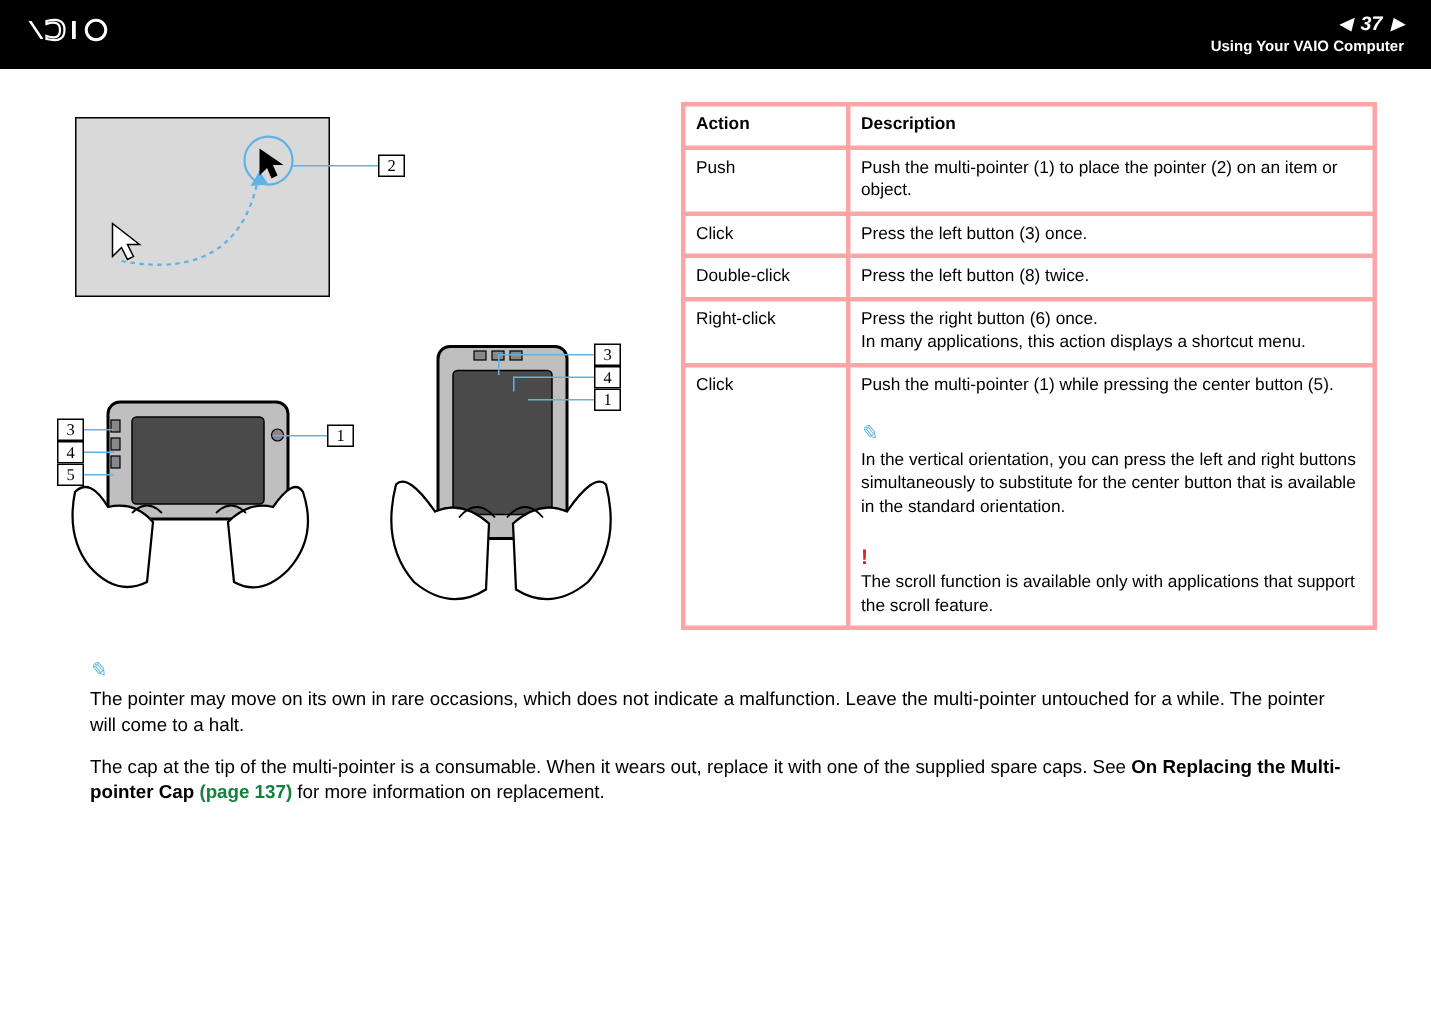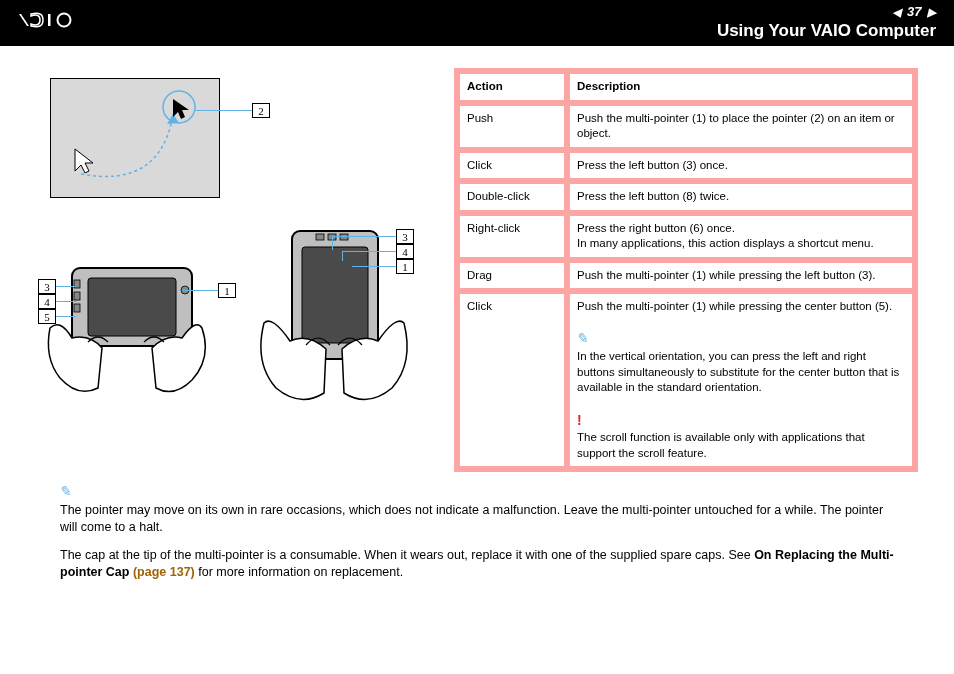--- a/index.html
+++ b/index.html
@@ -35,21 +35,21 @@
   .page-nav {
     font-style: italic;
     font-weight: bold;
     font-size: 13px;
     display: flex;
     align-items: center;
     justify-content: flex-end;
     gap: 6px;
   }
   .tri { font-size: 11px; }
-  .section-title { font-weight: bold; font-size: 17px; }
+  .section-title { font-weight: bold; font-size: 10px; }
   .content {
     display: flex;
     padding: 22px 36px 0 36px;
     gap: 28px;
   }
   .left-col { width: 390px; flex-shrink: 0; }
   .right-col { flex: 1; }
   .figure-area { position: relative; height: 360px; }
   .screen-demo {
     position: absolute;
@@ -78,21 +78,21 @@
     position: absolute;
     background: #5fb3e6;
     width: 1px;
   }
   .tbl {
     border-collapse: collapse;
     width: 100%;
     font-size: 11.5px;
   }
   .tbl th, .tbl td {
-    border: 6px solid #fca5a5;
+    border: 3px solid #fca5a5;
     padding: 5px 7px;
     text-align: left;
     vertical-align: top;
     line-height: 1.35;
   }
   .tbl th { font-weight: bold; }
   .note-icon {
     color: #5fb3e6;
     font-family: "Comic Sans MS", cursive;
     font-size: 14px;
@@ -104,21 +104,21 @@
     font-weight: bold;
     font-size: 14px;
   }
   .body-notes {
     padding: 10px 60px 0 60px;
     font-size: 12.5px;
     line-height: 1.4;
   }
   .body-notes p { margin-bottom: 10px; }
   .xref { font-weight: bold; }
-  .xref-page { color: #a16207; font-weight: bold; }
+  .xref-page { color: #15803d; font-weight: bold; }
   
   .device {
     position: absolute;
     width: 170px;
     height: 160px;
   }
   .device svg { width: 100%; height: 100%; }
 </style>
 </head>
 <body>
@@ -233,24 +233,20 @@
           <td>Press the left button (3) once.</td>
         </tr>
         <tr>
           <td>Double-click</td>
           <td>Press the left button (8) twice.</td>
         </tr>
         <tr>
           <td>Right-click</td>
           <td><span style="white-space:pre-line">Press the right button (6) once.
 In many applications, this action displays a shortcut menu.</span></td>
-        </tr>
-        <tr>
-          <td>Drag</td>
-          <td>Push the multi-pointer (1) while pressing the left button (3).</td>
         </tr>
         <tr>
           <td>Click</td>
           <td>
             <span>Push the multi-pointer (1) while pressing the center button (5).</span><br><br>
             <span class="note-icon">✎</span><br>
             <span>In the vertical orientation, you can press the left and right buttons simultaneously to substitute for the center button that is available in the standard orientation.</span><br><br>
             <span class="warn-icon">!</span><br>
             <span>The scroll function is available only with applications that support the scroll feature.</span>
           </td>

